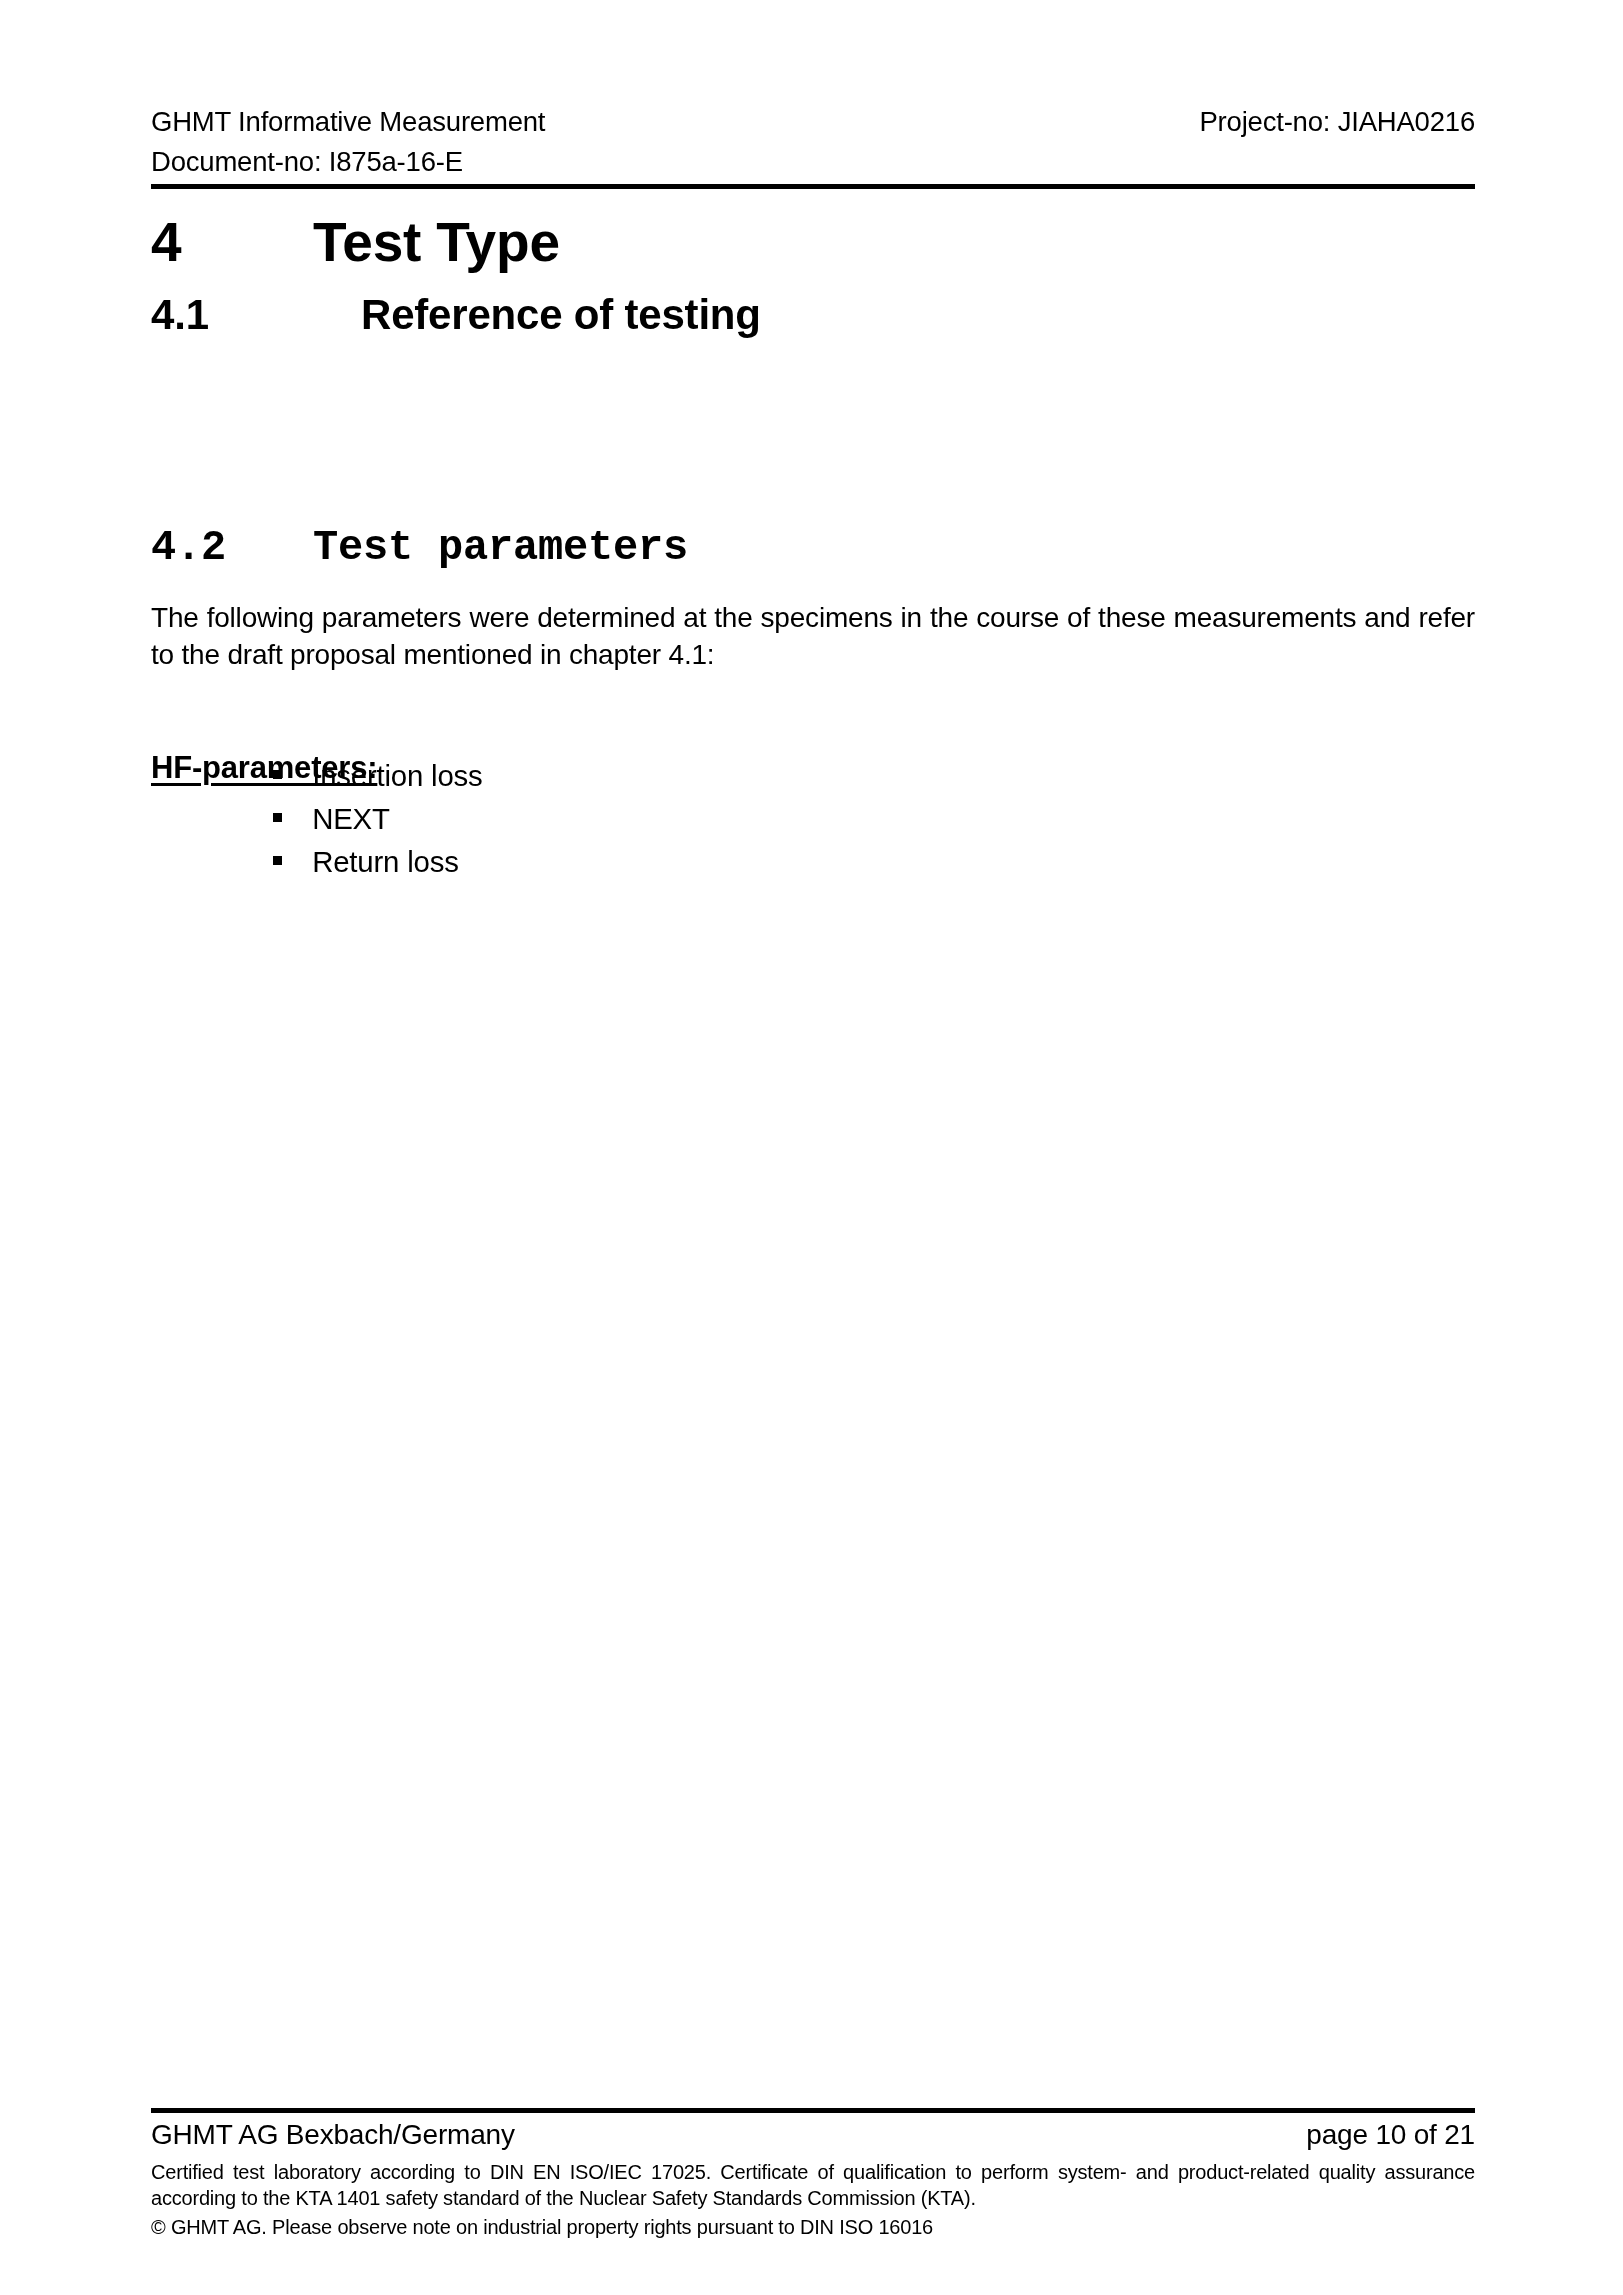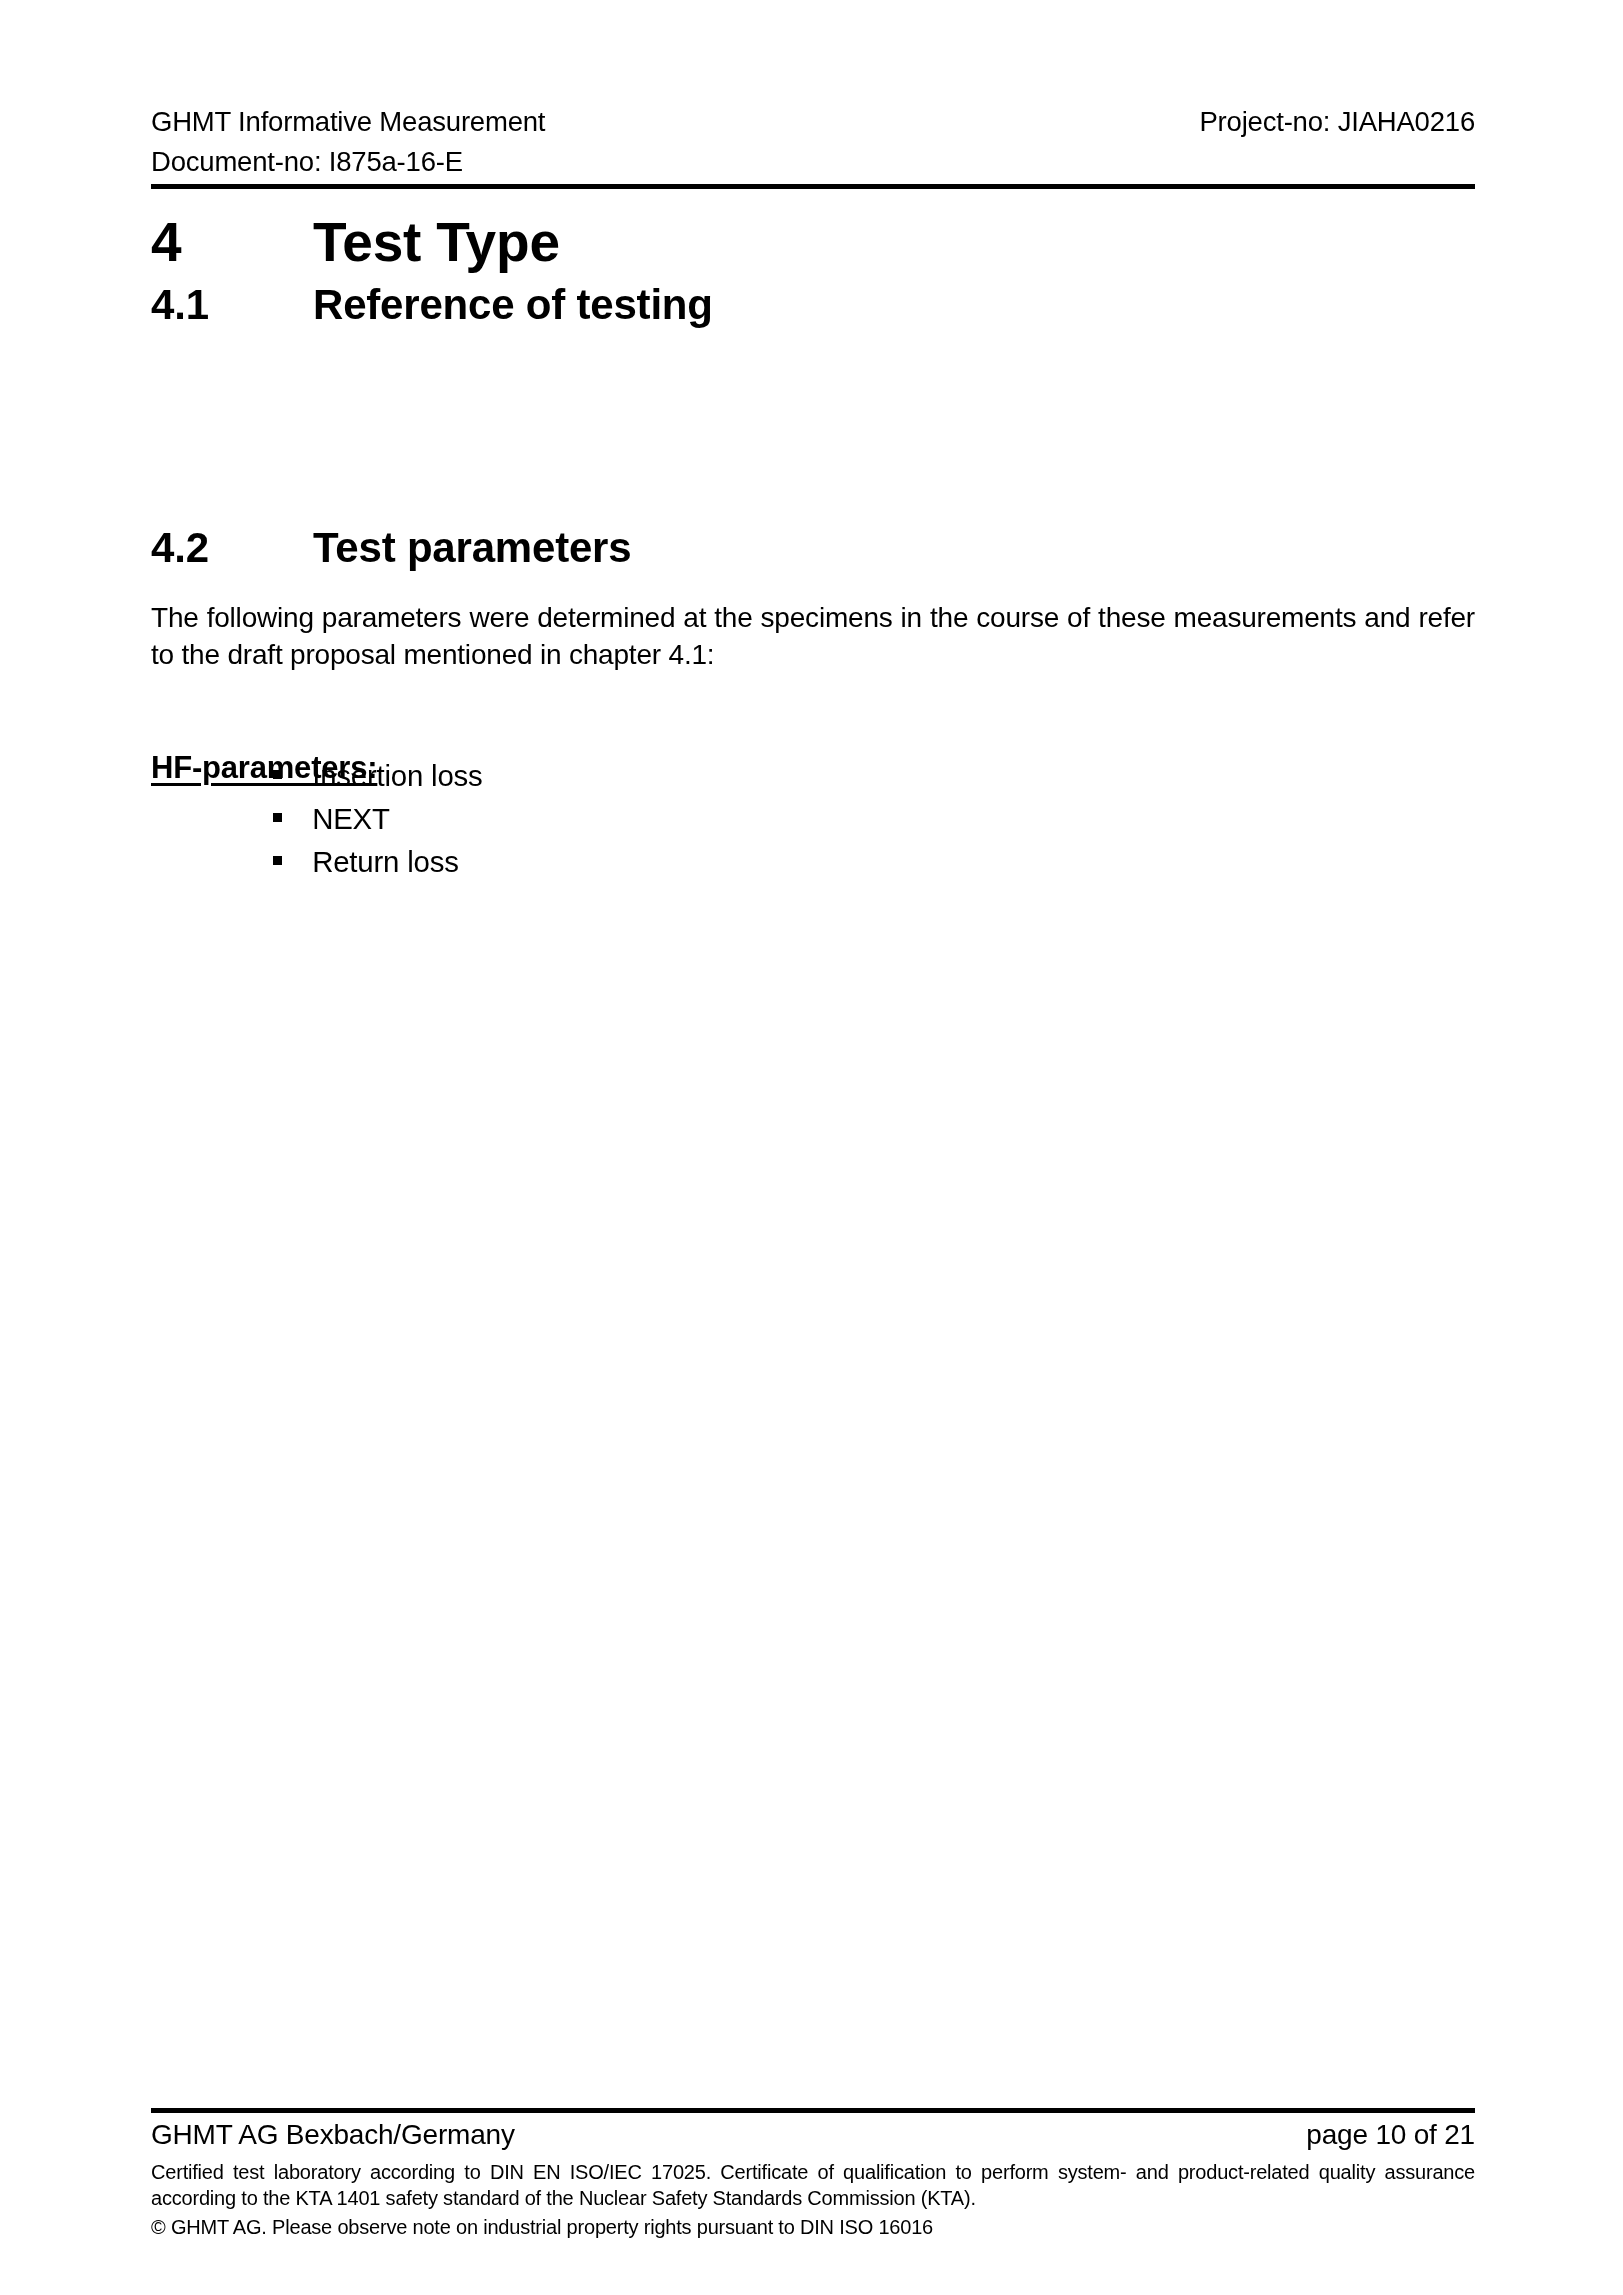--- a/index.html
+++ b/index.html
@@ -114,26 +114,26 @@
   <div class="abs header-row" style="top:145px;">
     <span>Document-no: I875a-16-E</span>
   </div>
   <div class="abs rule" style="top:184px;"></div>
 
   <div class="abs h-row h1-row" style="top:213px;">
     <span class="sec-num">4</span>
     <span>Test Type</span>
   </div>
 
-  <div class="abs h-row h2-row" style="top:282px;">
+  <div class="abs h-row h2-row" style="top:292px;gap:48px;">
     <span class="sec-num">4.1</span>
     <span>Reference of testing</span>
   </div>
 
-  <div class="abs h-row h2-row" style="top:525px;">
+  <div class="abs h-row h2-row" style="top:525px;font-family:Liberation Mono, monospace;">
     <span class="sec-num">4.2</span>
     <span>Test parameters</span>
   </div>
   <div class="abs body-par" style="top:599px;">The following parameters were determined at the specimens in the course of these measurements and refer to the draft proposal mentioned in chapter 4.1:</div>
 
   <div class="abs hf-label" style="top:717px;">HF-parameters:</div>
   <div class="abs bullet-list" style="top:759px;">
     <div class="bullet-item">
       <span class="bullet-square"></span>
       <span class="bullet-text">Insertion loss</span>

